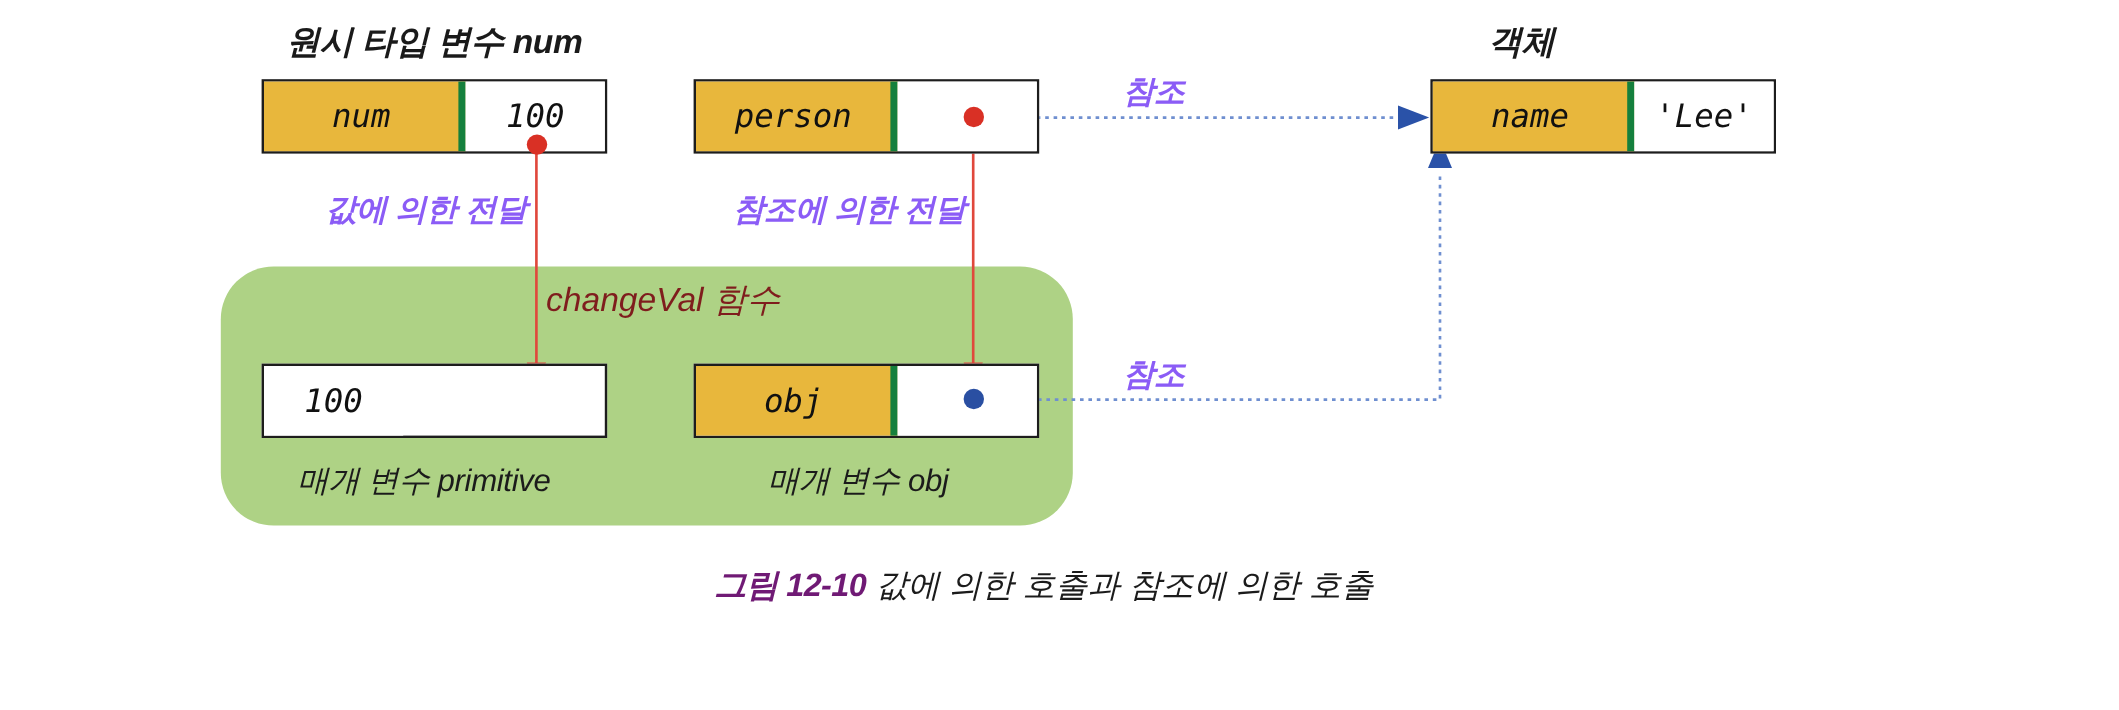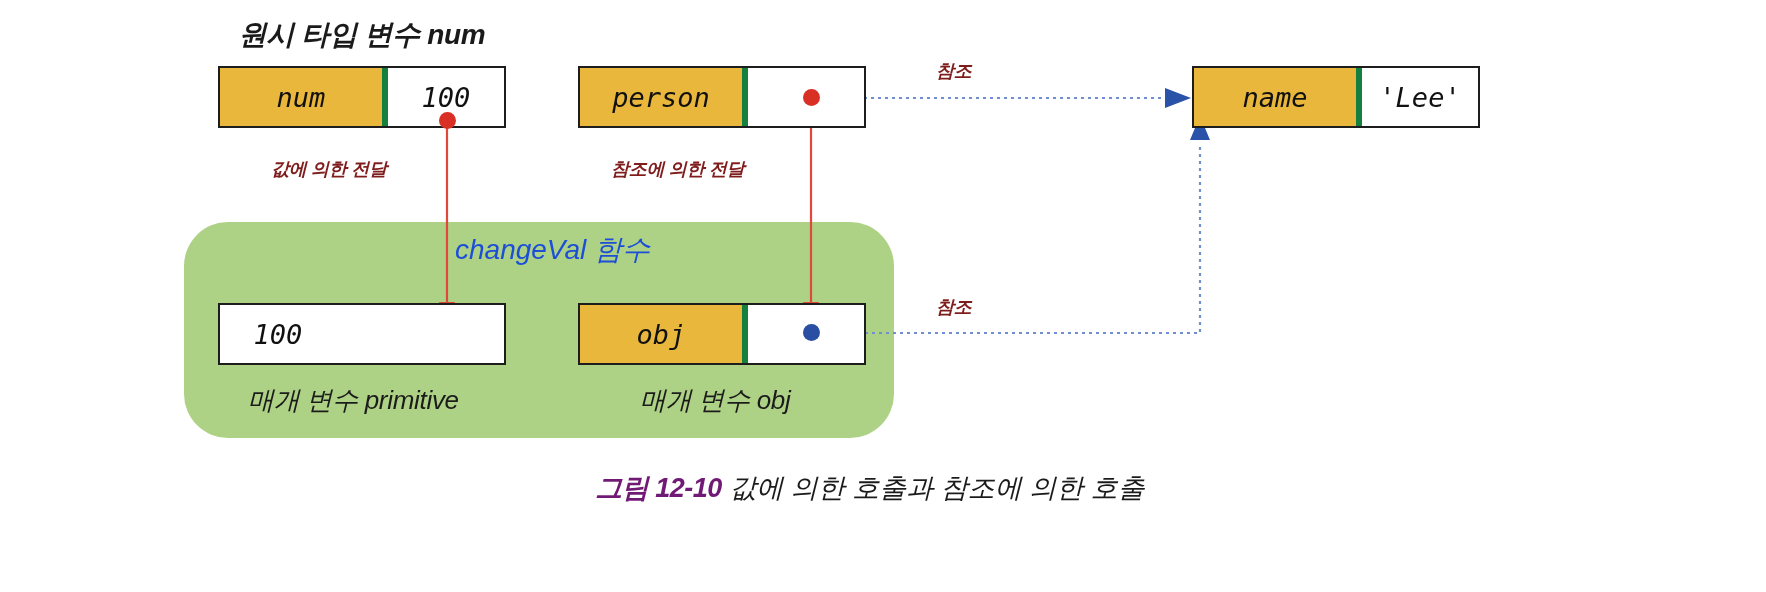--- a/index.html
+++ b/index.html
@@ -64,31 +64,31 @@
 
   
   .scope {
     position: absolute;
     background: #aed285;
     border-radius: 44px;
   }
   .scope-label {
     position: absolute;
     font-size: 28px;
-    color: #1d4ed8;
+    color: #7f1d1d;
     white-space: nowrap;
     font-weight: 400;
   }
 
   
   .label {
     position: absolute;
-    font-size: 18px;
+    font-size: 26px;
     font-weight: 700;
-    color: #7f1d1d;
+    color: #8b5cf6;
     white-space: nowrap;
     letter-spacing: -0.3px;
   }
   .label-light {
     position: absolute;
     font-size: 26px;
     font-weight: 400;
     color: #1b1b1b;
     white-space: nowrap;
     letter-spacing: -0.3px;
@@ -161,20 +161,21 @@
 
     <g>
       <path d="M816,333 L1200,333 L1200,144" fill="none" stroke="#6f8fd0" stroke-width="2.2" stroke-dasharray="3 4"></path>
       <path d="M1190,140 L1200,116 L1210,140 z" fill="#2a52a8"></path>
     </g>
   </svg>
 
   <div class="col-title" style="left:218px; top:16px; width:288px;">원시 타입 변수 num</div>
 
 
+  <div class="col-title" style="left:1192px; top:16px; width:152px;">객체</div>
 
   <div class="varbox" style="left:218px; top:66px; width:288px; height:62px;">
     <div class="cell-key" style="width:168px;">num</div>
     <div class="cell-val" style="width:116px;">100</div>
   </div>
 
   <div class="varbox" style="left:578px; top:66px; width:288px; height:62px;">
     <div class="cell-key" style="width:168px;">person</div>
     <div class="cell-val" style="width:116px;"></div>
   </div>

